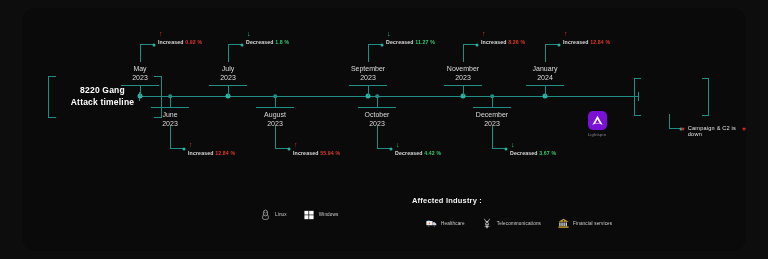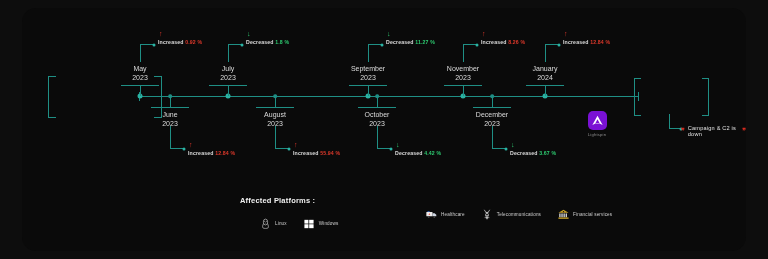--- a/index.html
+++ b/index.html
@@ -91,20 +91,24 @@
   .ico svg{display:block;}
 </style>
 </head>
 <body>
 
 <div id="root">
   <div class="panel">
 
     <div class="brk l"></div>
     <div class="brk r"></div>
+    <div class="title-wrap">
+      <div class="title-txt">8220 Gang
+Attack timeline</div>
+    </div>
 
     <div class="axis"></div>
     <div class="axis-cap" style="left:117px"></div>
     <div class="axis-cap" style="left:616px"></div>
 
     <div id="timeline-layer">
         <div class="node" style="left: 118px;"></div>
         <div class="stem" style="left: 117.5px; top: 77px; height: 11px;"></div>
         <div class="mrule" style="left: 118px; top: 77px;"></div>
         <div class="mlabel" style="left: 118px; top: 56px;">May
@@ -267,21 +271,20 @@
       <div class="dot" style="left:659px;top:120.5px;"></div>
     </div>
 
     <div class="final-note">
       <span class="quote">❞</span>
       <span class="final-txt">Campaign &amp; C2 is down</span>
       <span class="quote">❞</span>
     </div>
 
     <div class="legend" style="left:218px;top:188px;">
-      <div class="legend-title">Affected Platforms :</div>
       <div class="legend-items" style="padding-left:20px;">
         <div class="legend-item">
           <span class="ico">
             <svg width="9" height="11" viewBox="0 0 24 30" aria-hidden="true">
               <ellipse cx="12" cy="11" rx="6" ry="8" fill="none" stroke="#dddddd" stroke-width="1.6"></ellipse>
               <path d="M6.5 15 C4 21 3 25 5 27 C8 29 16 29 19 27 C21 25 20 21 17.5 15" fill="none" stroke="#dddddd" stroke-width="1.6"></path>
               <circle cx="9.8" cy="9" r="1.3" fill="#dddddd"></circle>
               <circle cx="14.2" cy="9" r="1.3" fill="#dddddd"></circle>
               <path d="M10.5 13 L12 15 L13.5 13 Z" fill="#dddddd"></path>
             </svg>
@@ -296,20 +299,21 @@
               <rect x="1" y="12.6" width="9.6" height="9.4" fill="#ffffff"></rect>
               <rect x="12.4" y="12.6" width="10.6" height="9.4" fill="#ffffff"></rect>
             </svg>
           </span>
           <span class="lbl">Windows</span>
         </div>
       </div>
     </div>
 
     <div class="legend" style="left:390px;top:188px;">
+      <div class="legend-title">Affected Industry :</div>
       <div class="legend-items" style="padding-left:14px;">
         <div class="legend-item">
           <span class="ico">
             <svg width="12" height="9" viewBox="0 0 32 22" aria-hidden="true">
               <rect x="1" y="4" width="18" height="12" rx="1.5" fill="#e9e9e9"></rect>
               <path d="M19 7 h6 l5 5 v4 h-11 z" fill="#cfd6e2"></path>
               <rect x="6" y="7.5" width="7" height="5" fill="#ffffff"></rect>
               <rect x="8.6" y="8" width="1.9" height="4" fill="#e0392b"></rect>
               <rect x="7" y="9.3" width="5.2" height="1.5" fill="#e0392b"></rect>
               <rect x="4" y="1.5" width="7" height="2" rx="1" fill="#3b6fd4"></rect>

